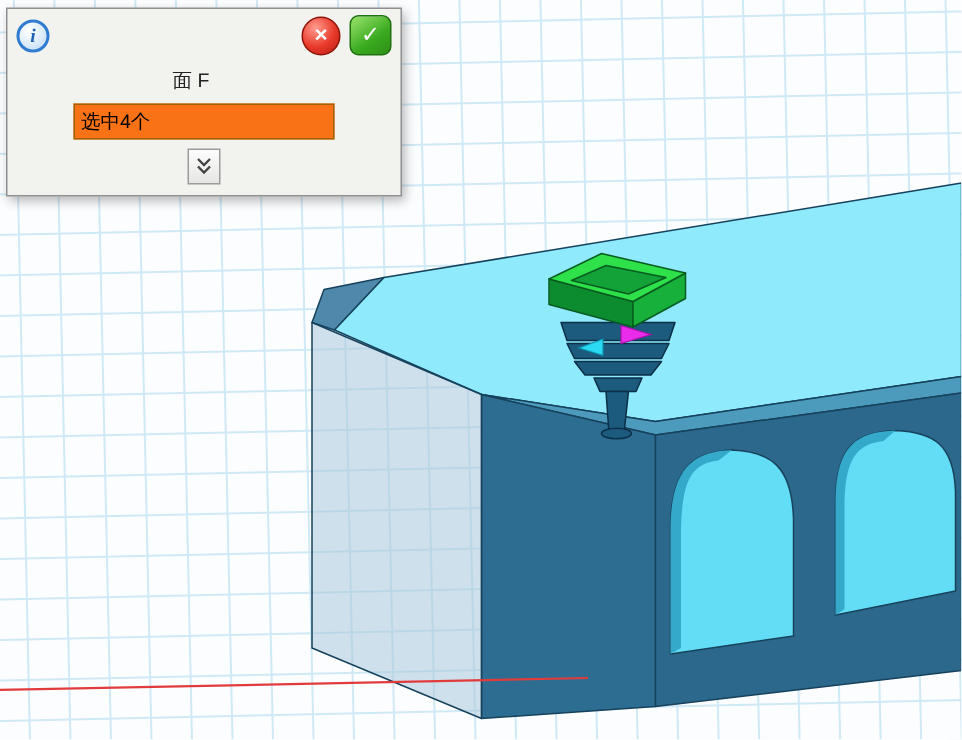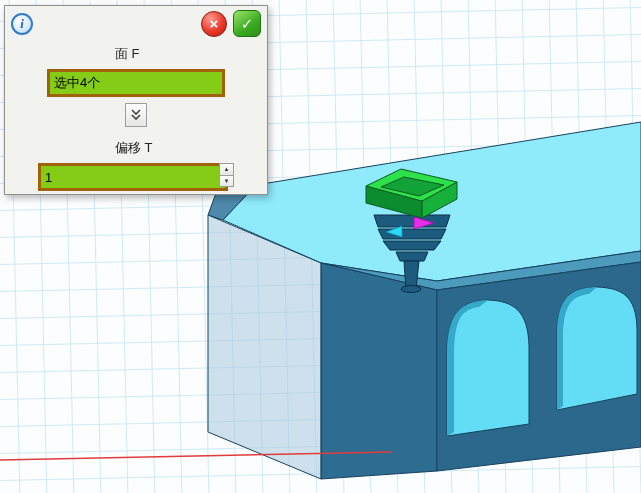--- a/index.html
+++ b/index.html
@@ -48,21 +48,21 @@
   .confirm-btn{
     width:26px;height:25px;border-radius:6px;
     background:linear-gradient(145deg,#9ae46c,#3aaa1f 60%,#2e8f18);
     border:1px solid #1f7110;color:#fff;
     font-size:15px;font-weight:bold;line-height:1;
     display:flex;align-items:center;justify-content:center;cursor:pointer;
   }
   .dlg-row{display:flex;align-items:center;padding:5px 8px 7px;gap:6px;flex-direction:column;}
   .dlg-label{width:42px;flex:none;}
   .text-input{
-    height:20px;border:3px solid #a16207;background:#84cc16;
+    height:20px;border:1px solid #a16207;background:#f97316;
     font:13px "Liberation Sans","DejaVu Sans",sans-serif;padding:1px 4px;box-sizing:content-box;
   }
   .face-input{width:164px;}
   .expand-btn{
     width:22px;height:24px;border:1px solid #9c9c9c;
     background:linear-gradient(#fdfdfd,#e6e6e4);
     display:flex;align-items:center;justify-content:center;cursor:pointer;padding:0;
   }
   .spin-wrap{position:relative;width:196px;height:24px;}
   .spin-input{width:176px;height:20px;}
@@ -144,25 +144,15 @@
       <span class="dlg-label">面 F</span>
       <input class="text-input face-input" type="text" readonly="" value="选中4个" style="">
       <button class="expand-btn">
         <svg width="12" height="14" viewBox="0 0 12 14">
           <path d="M2 2 L6 6 L10 2" fill="none" stroke="#444" stroke-width="1.6"></path>
           <path d="M2 7 L6 11 L10 7" fill="none" stroke="#444" stroke-width="1.6"></path>
         </svg>
       </button>
     </div>
 
-    <div class="dlg-row">
-      <span class="dlg-label">偏移 T</span>
-      <div class="spin-wrap">
-        <input class="text-input spin-input" type="text" value="1" style="">
-        <div class="spinners">
-          <button class="spin-btn">▲</button>
-          <button class="spin-btn">▼</button>
-        </div>
-      </div>
-    </div>
   </div>
 
 </div>
 
 </body></html>

